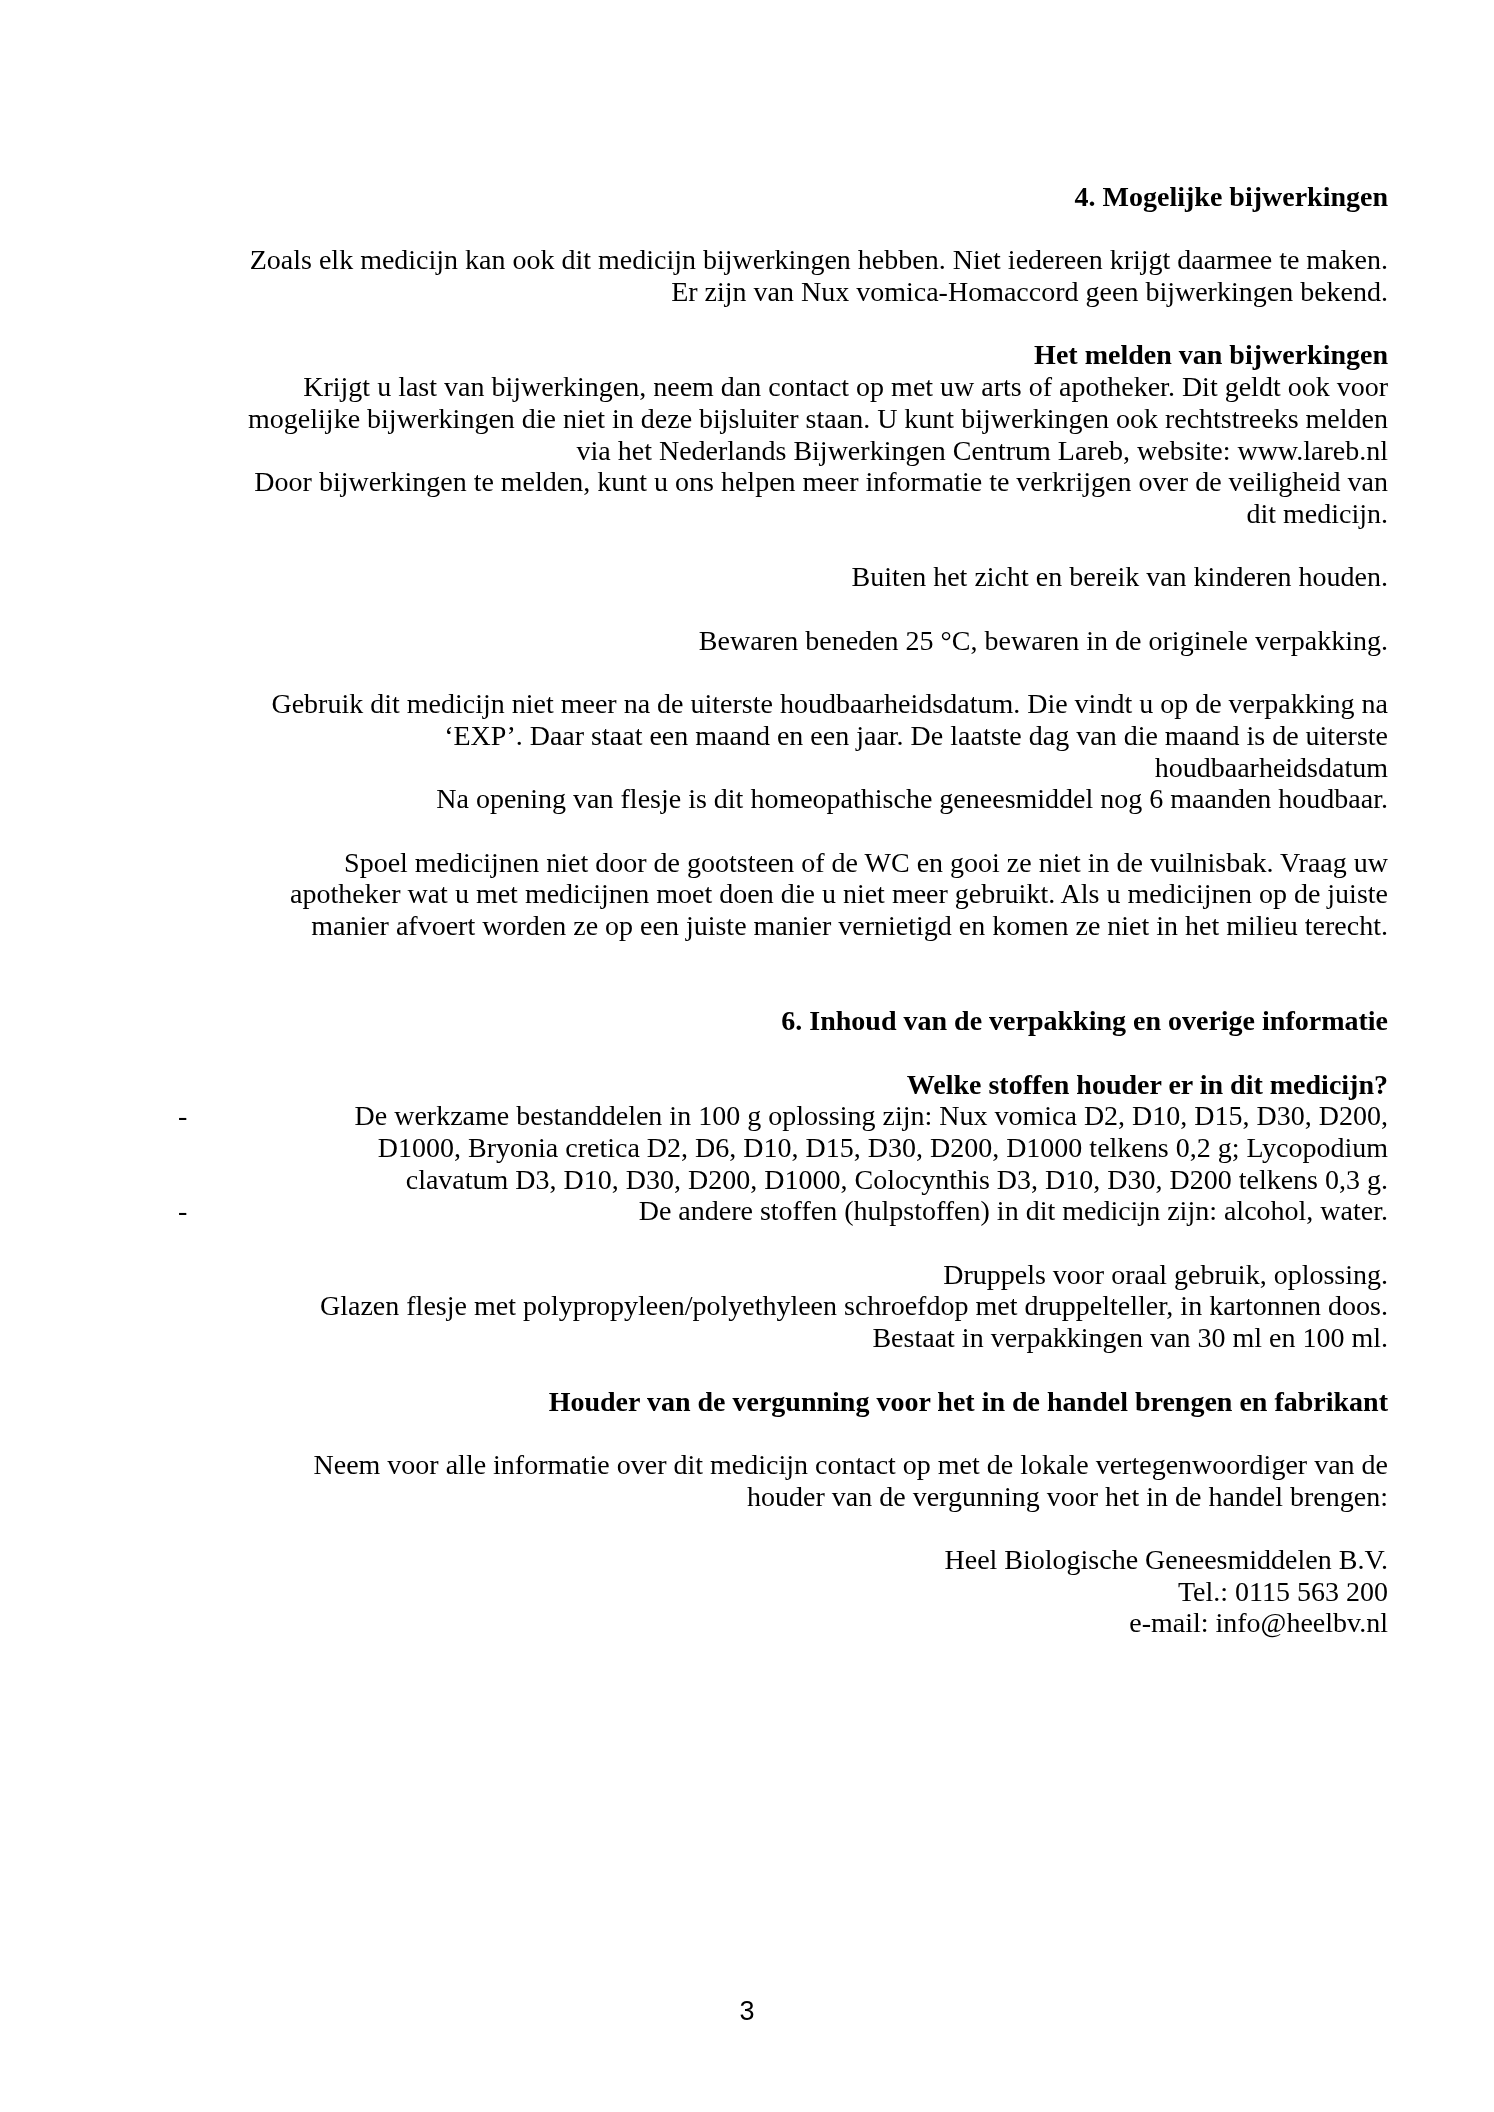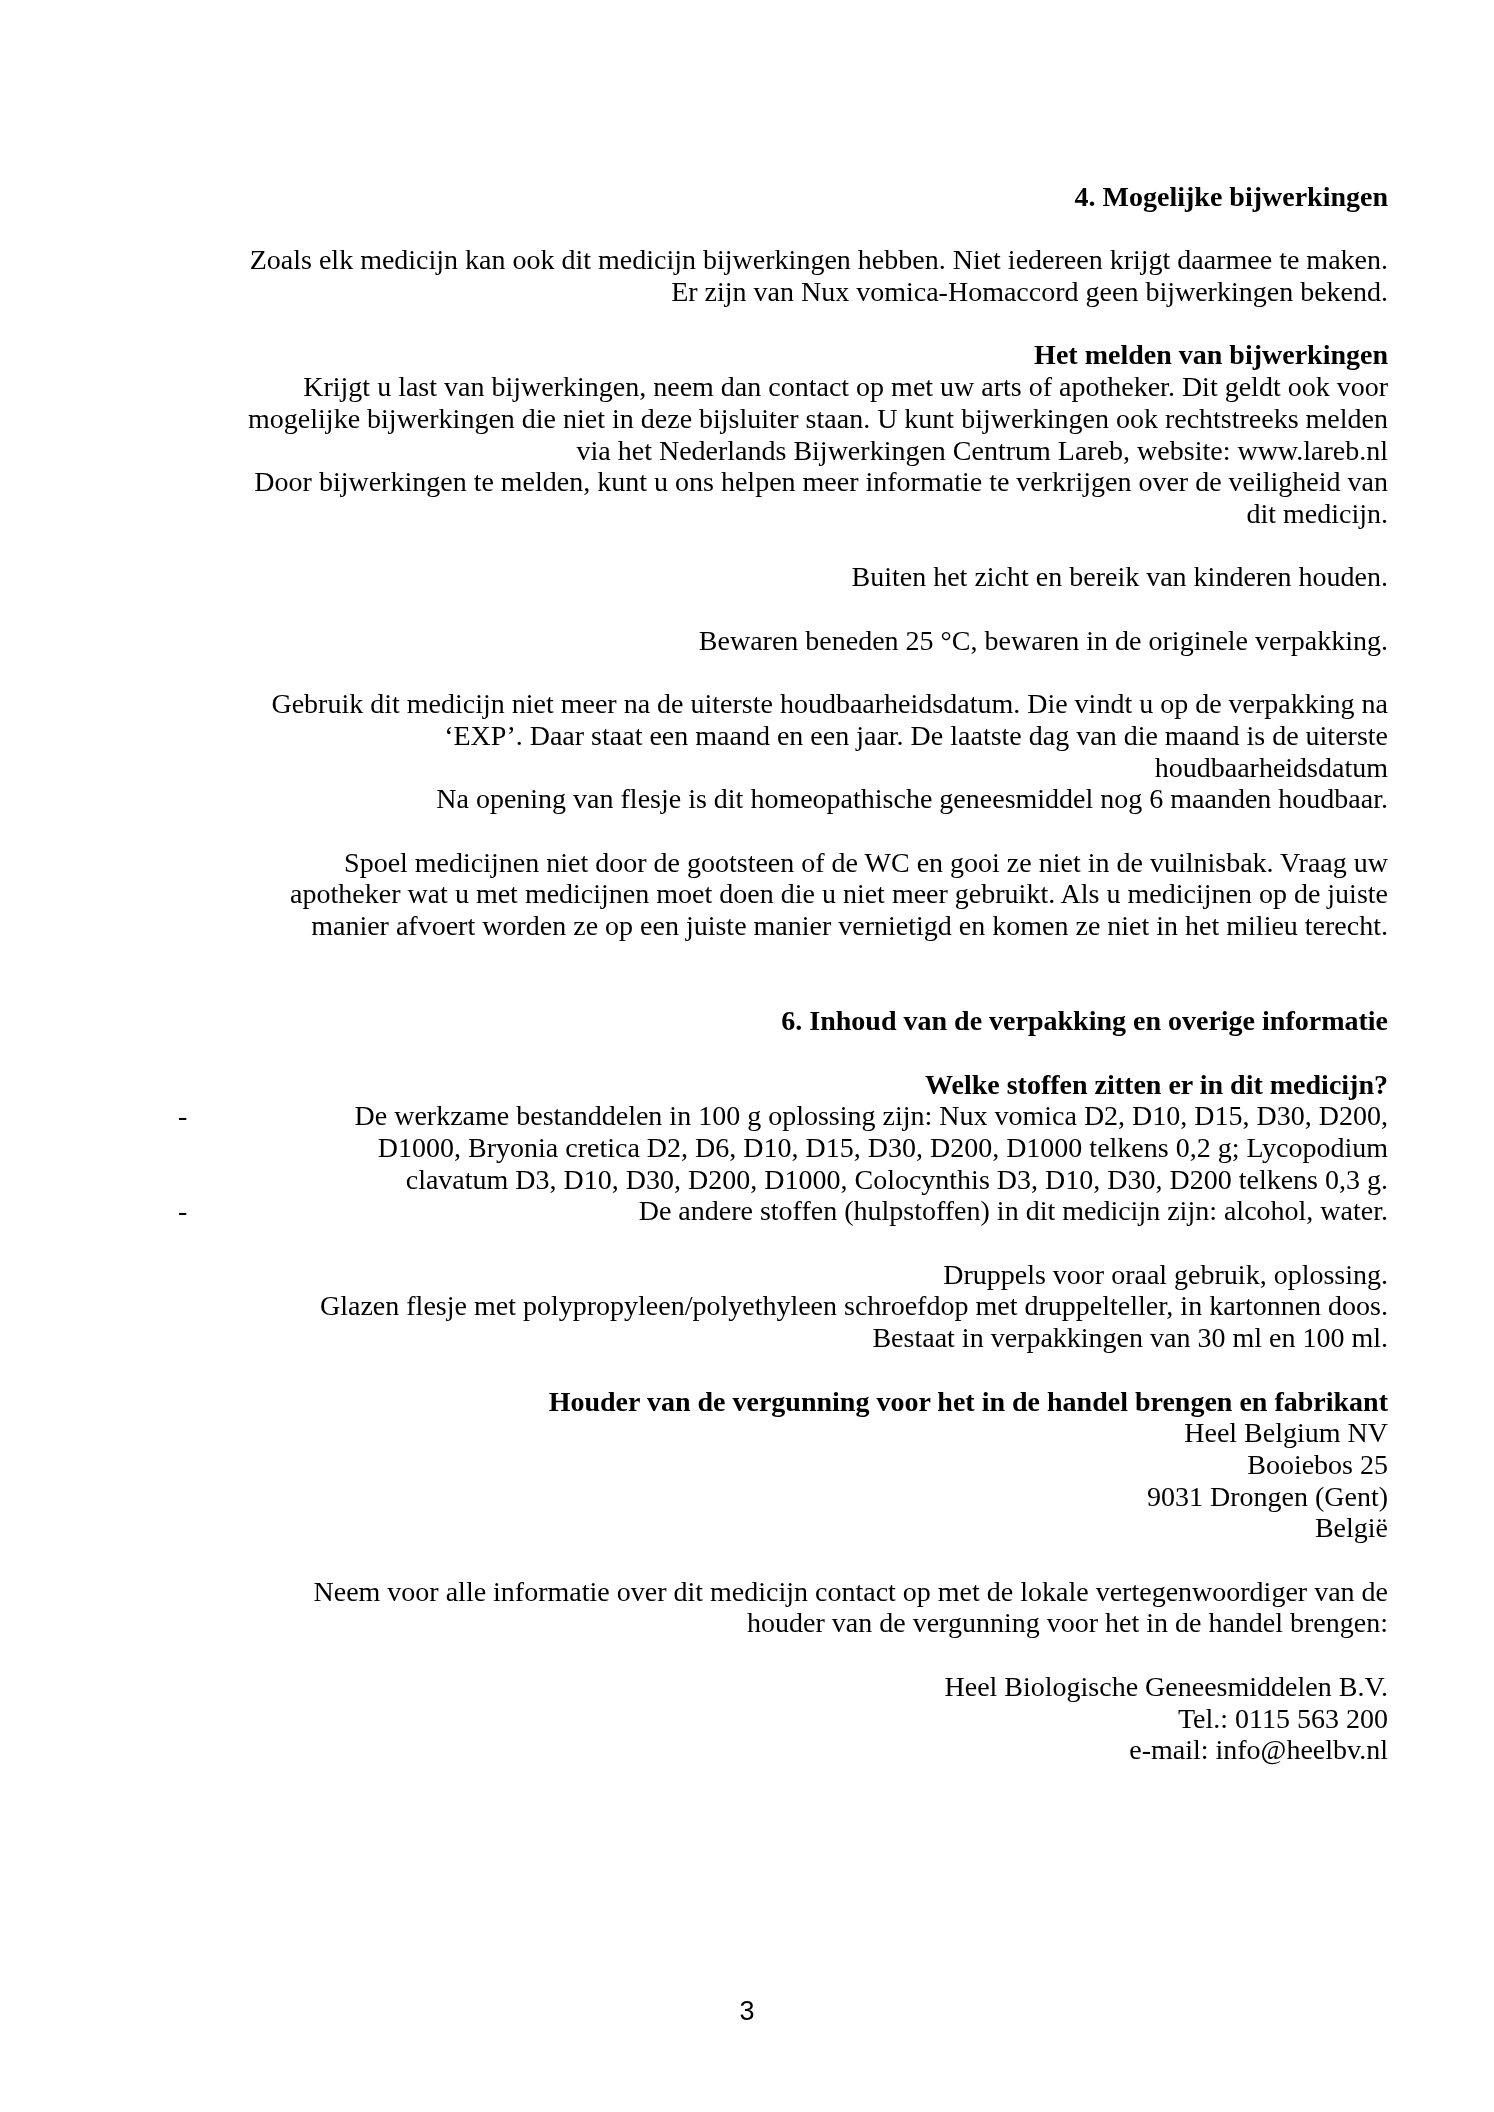--- a/index.html
+++ b/index.html
@@ -97,45 +97,41 @@
 houdbaarheidsdatum
 Na opening van flesje is dit homeopathische geneesmiddel nog 6 maanden houdbaar.</div>
 
     <div class="block pre">Spoel medicijnen niet door de gootsteen of de WC en gooi ze niet in de vuilnisbak. Vraag uw
 apotheker wat u met medicijnen moet doen die u niet meer gebruikt. Als u medicijnen op de juiste
 manier afvoert worden ze op een juiste manier vernietigd en komen ze niet in het milieu terecht.</div>
 
     <div class="block gap2 bold">6. Inhoud van de verpakking en overige informatie</div>
 
     <div class="block">
-      <div class="bold">Welke stoffen zitten er in dit medicijn?</div>
+      <div class="bold">Welke stoffen houder er in dit medicijn?</div>
       <div class="li">
         <span class="dash">-</span>
         <div class="pre">De werkzame bestanddelen in 100 g oplossing zijn: Nux vomica D2, D10, D15, D30, D200,
 D1000, Bryonia cretica D2, D6, D10, D15, D30, D200, D1000 telkens 0,2 g; Lycopodium
 clavatum D3, D10, D30, D200, D1000, Colocynthis D3, D10, D30, D200 telkens 0,3 g.</div>
       </div>
       <div class="li">
         <span class="dash">-</span>
         <div class="pre">De andere stoffen (hulpstoffen) in dit medicijn zijn: alcohol, water.</div>
       </div>
     </div>
 
     <div class="block">
       <div class="pre">Druppels voor oraal gebruik, oplossing.
 Glazen flesje met polypropyleen/polyethyleen schroefdop met druppelteller, in kartonnen doos.
 Bestaat in verpakkingen van 30 ml en 100 ml.</div>
     </div>
 
     <div class="block">
       <div class="bold">Houder van de vergunning voor het in de handel brengen en fabrikant</div>
-      <div class="pre">Heel Belgium NV
-Booiebos 25
-9031 Drongen (Gent)
-België</div>
     </div>
 
     <div class="block pre">Neem voor alle informatie over dit medicijn contact op met de lokale vertegenwoordiger van de
 houder van de vergunning voor het in de handel brengen:</div>
 
     <div class="block pre">Heel Biologische Geneesmiddelen B.V.
 Tel.: 0115 563 200
 e-mail: info@heelbv.nl</div>
 
   </div>

